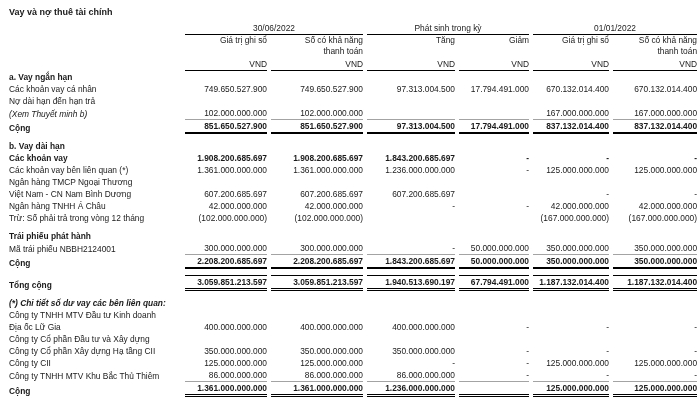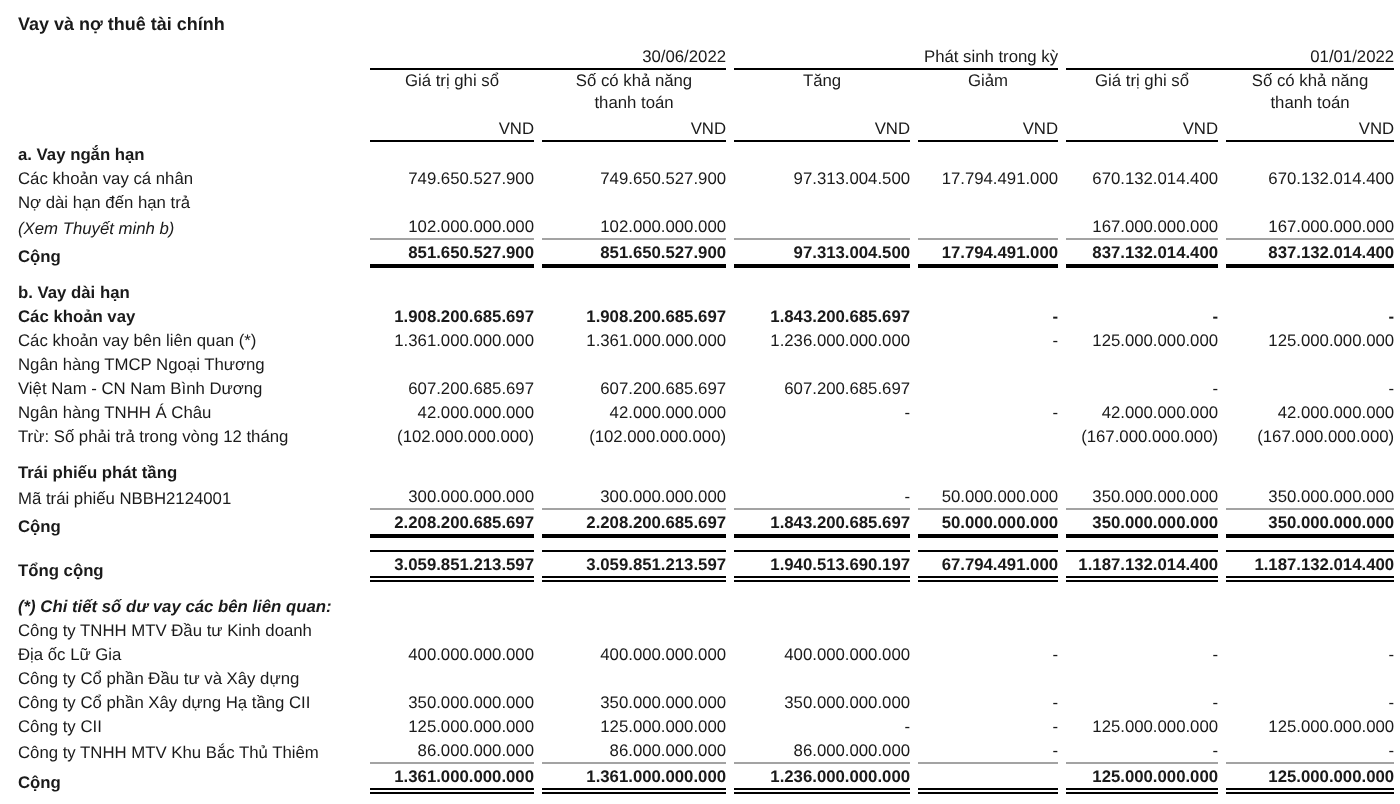--- a/index.html
+++ b/index.html
@@ -19,23 +19,23 @@
   table.fin {
     border-collapse: separate;
     border-spacing: 4px 0;
     table-layout: fixed;
     width: 699px;
     font-size: 8.4px;
   }
   td { padding: 0; height: 12px; line-height: 12px; white-space: nowrap; vertical-align: bottom; }
   td.label { text-align: left; padding-left: 3px; overflow: hidden; }
   td.num { text-align: right; }
-  td.group { text-align: right; border-bottom: 1px solid #000; }
+  td.group { text-align: center; border-bottom: 1px solid #000; }
   td.colhead { vertical-align: top; text-align: right; }
-  td.colhead div { line-height: 11px; height: 11px; text-align: center; }
+  td.colhead div { line-height: 11px; height: 11px; }
   td.unit { border-bottom: 1px solid #000; padding-top: 1px; }
   .bold { font-weight: bold; }
   .italic { font-style: italic; }
   .bold-italic { font-weight: bold; font-style: italic; }
   td.rb-thin { border-bottom: 1px solid #a3a3a3; }
   td.rb-thick { border-bottom: 2px solid #000; margin-top: 40px; }
   td.rb-double { border-bottom: 3px double #000; }
   td.rt { border-top: 1px solid #000; margin-top: 48px; }
   tr.spacer td { height: 6px; line-height: 6px; }
 </style>
@@ -208,21 +208,21 @@
           <td class="num">(102.000.000.000)</td>
           <td class="num"></td>
           <td class="num"></td>
           <td class="num">(167.000.000.000)</td>
           <td class="num">(167.000.000.000)</td>
         </tr>
         <tr class="spacer">
           <td colspan="7"></td>
         </tr>
         <tr>
-          <td class="label bold">Trái phiếu phát tầng</td>
+          <td class="label bold">Trái phiếu phát hành</td>
           <td class="num"></td>
           <td class="num"></td>
           <td class="num"></td>
           <td class="num"></td>
           <td class="num"></td>
           <td class="num"></td>
         </tr>
         <tr>
           <td class="label">Mã trái phiếu NBBH2124001</td>
           <td class="num rb-thin">300.000.000.000</td>

